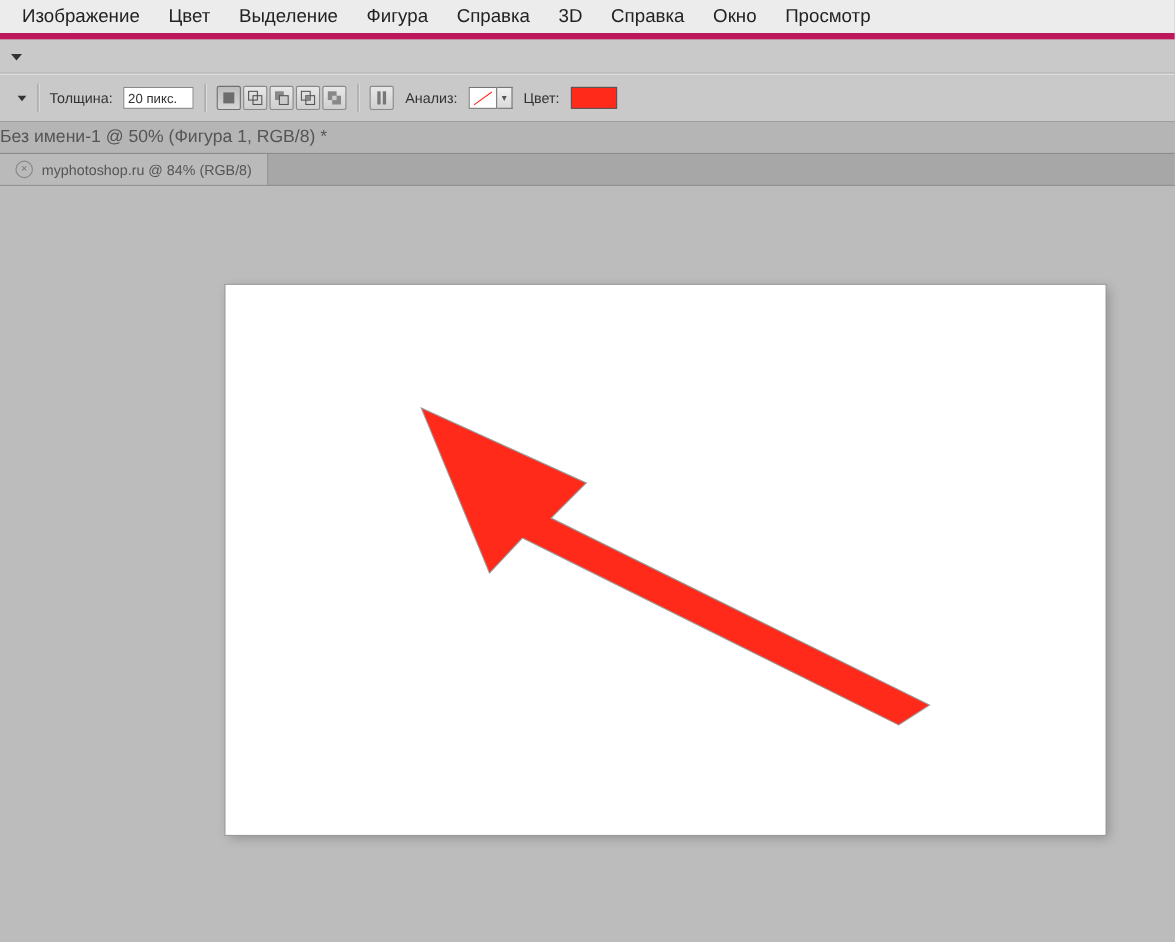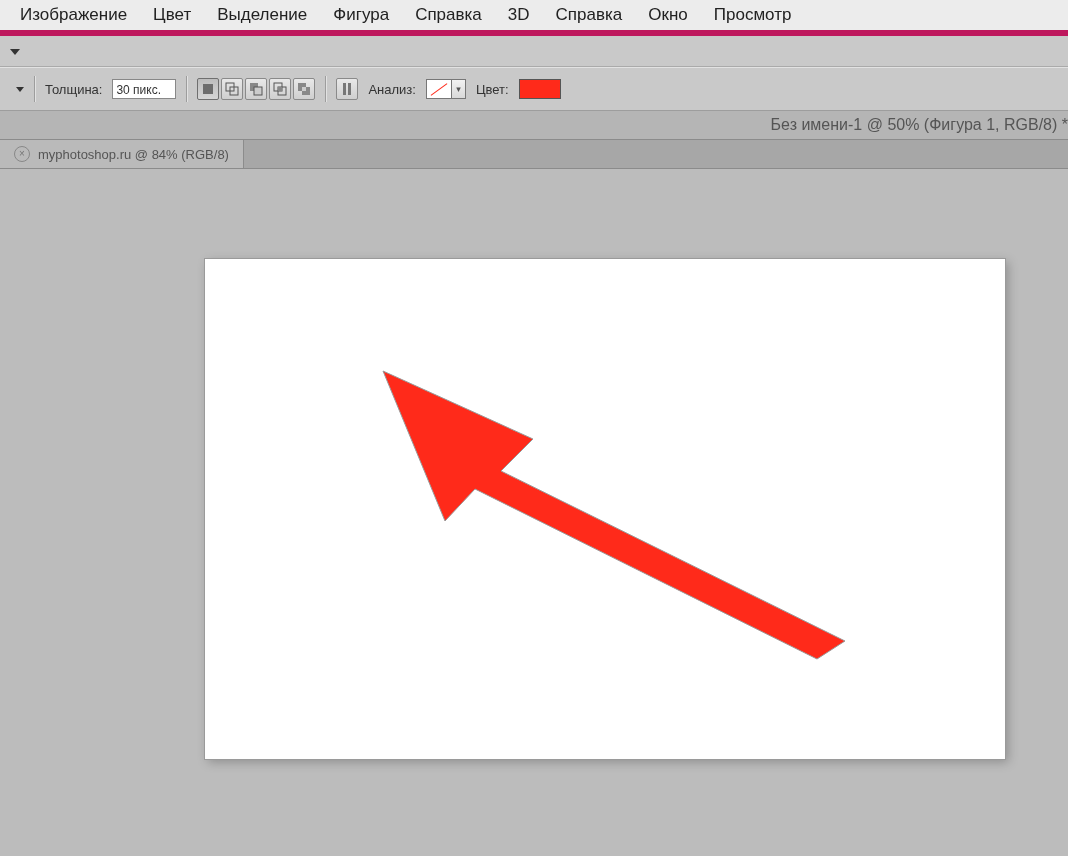--- a/index.html
+++ b/index.html
@@ -13,21 +13,21 @@
   .tool-drop .tri{width:0;height:0;border-left:4px solid transparent;border-right:4px solid transparent;border-top:5px solid #333;}
   .thickness-input{width:64px;height:20px;border:1px solid #888;background:#fff;font-size:12px;padding:1px 3px;box-sizing:border-box;line-height:18px;}
   .opgroup{display:flex;gap:2px;}
   .opbtn{width:22px;height:22px;background:linear-gradient(#e8e8e8,#cfcfcf);border:1px solid #8a8a8a;border-radius:2px;display:flex;align-items:center;justify-content:center;box-sizing:border-box;cursor:pointer;}
   .opbtn svg{display:block;}
   .opbtn.pressed{background:linear-gradient(#bdbdbd,#d6d6d6);border-color:#6f6f6f;}
   .style-swatch{width:26px;height:20px;border:1px solid #777;background:#fff;position:relative;box-sizing:border-box;}
   .style-swatch .diag{position:absolute;left:2px;right:2px;top:9px;height:1px;background:#ff2a1a;transform:rotate(-36deg);transform-origin:center;}
   .style-drop{width:14px;height:20px;border:1px solid #777;border-left:none;background:linear-gradient(#f2f2f2,#d9d9d9);display:flex;align-items:center;justify-content:center;box-sizing:border-box;font-size:9px;color:#555;}
   .color-swatch{width:42px;height:20px;border:1px solid #555;box-sizing:border-box;}
-  .doc-title-bar{background:#b5b5b5;border-bottom:1px solid #8b8b8b;height:28px;display:flex;align-items:center;justify-content:flex-end;color:#555;font-size:16px;}
+  .doc-title-bar{background:#b5b5b5;border-bottom:1px solid #8b8b8b;height:28px;display:flex;align-items:center;justify-content:flex-start;color:#555;font-size:16px;}
   .tab-bar{background:#a7a7a7;height:28px;display:flex;align-items:stretch;border-bottom:1px solid #8b8b8b;}
   .doc-tab{display:flex;align-items:center;gap:8px;background:#bababa;border-right:1px solid #8c8c8c;padding:0 14px;font-size:13px;color:#555;}
   .doc-tab .close{width:14px;height:14px;border-radius:50%;border:1px solid #888;display:flex;align-items:center;justify-content:center;font-size:10px;line-height:1;color:#777;}
   .workspace{position:relative;height:calc(856px - 30px - 30px - 42px - 28px - 28px);background:#bcbcbc;}
   .canvas{position:absolute;left:205px;top:90px;width:800px;height:500px;background:#fff;box-shadow:0 0 0 1px #9a9a9a, 3px 3px 10px rgba(0,0,0,0.25);}
   .arrow-shape{position:absolute;left:0;top:0;}
 </style>
 </head>
 <body>
 
@@ -47,21 +47,21 @@
   <div class="flyout"></div>
 </div>
 
 <div class="option-bar">
   <div class="tool-drop">
     <div class="tri"></div>
   </div>
   <div class="vsep"></div>
 
   <span>Толщина:</span>
-  <div class="thickness-input">30 пикс.</div>
+  <div class="thickness-input">20 пикс.</div>
 
   <div class="vsep"></div>
 
   <div class="opgroup">
     <div class="opbtn pressed">
       <svg width="14" height="14">
           <rect x="2" y="2" width="10" height="10" fill="#6d6d6d"></rect>
         </svg>
     </div>
     <div class="opbtn">

